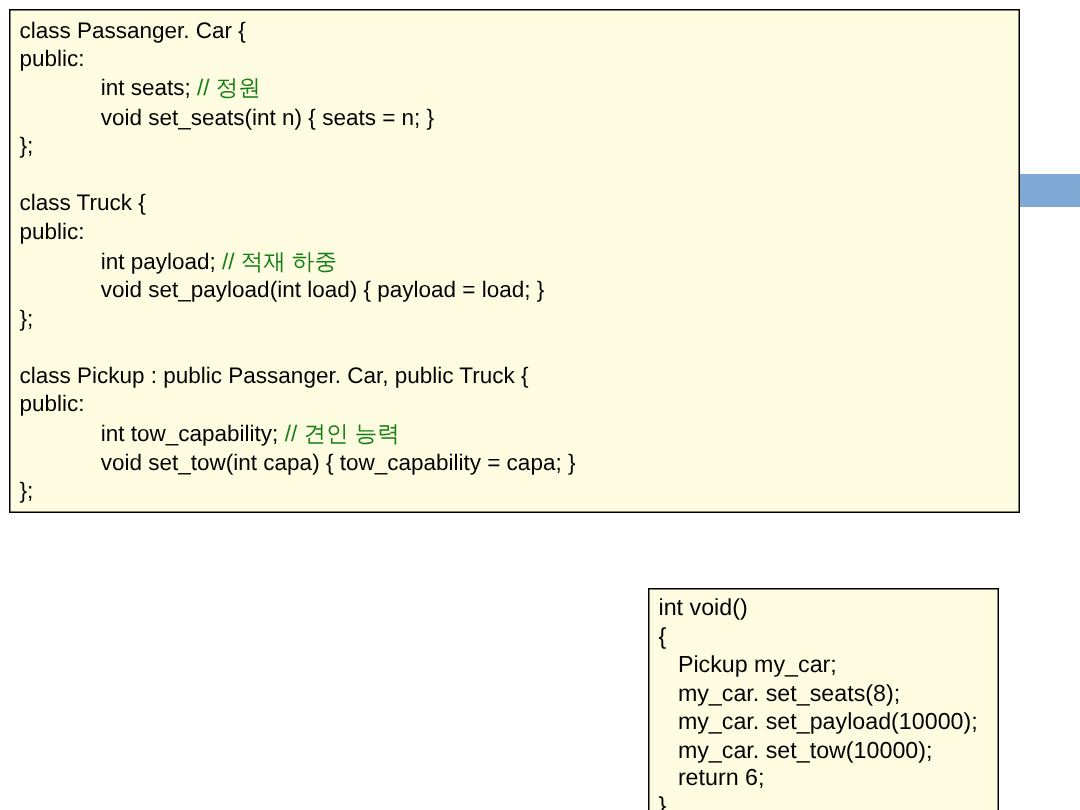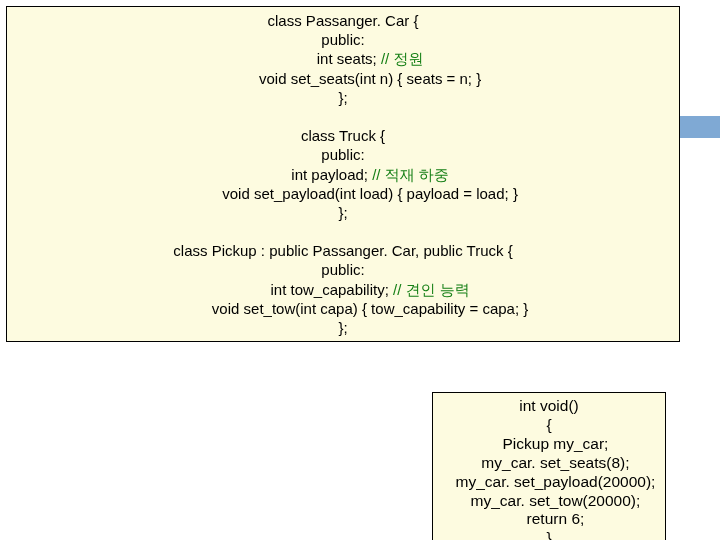--- a/index.html
+++ b/index.html
@@ -22,21 +22,20 @@
     background: #7fa9d4;
   }
   .codebox {
     background: #fdfbe0;
     border: 1px solid #000;
     padding: 4px 6px;
     position: absolute;
     white-space: pre;
     font-family: Arial, sans-serif;
     line-height: 1.28;
-    text-align: center;
   }
   .main {
     top: 6px;
     left: 6px;
     width: 660px;
   }
   .sub {
     top: 392px;
     left: 432px;
     width: 220px;
@@ -65,16 +64,16 @@
 <span>class Pickup : public Passanger. Car, public Truck {</span>
 <span>public:</span>
 <span>             int tow_capability; </span><span class="cm">// 견인 능력</span>
 <span>             void set_tow(int capa) { tow_capability = capa; }</span>
 <span>};</span></div>
 
 <div class="codebox sub"><span>int void()</span>
 <span>{</span>
 <span>   Pickup my_car;</span>
 <span>   my_car. set_seats(8);</span>
-<span>   my_car. set_payload(20000);</span>
-<span>   my_car. set_tow(20000);</span>
+<span>   my_car. set_payload(10000);</span>
+<span>   my_car. set_tow(10000);</span>
 <span>   return 6;</span>
 <span>}</span></div>
 
 </body></html>

